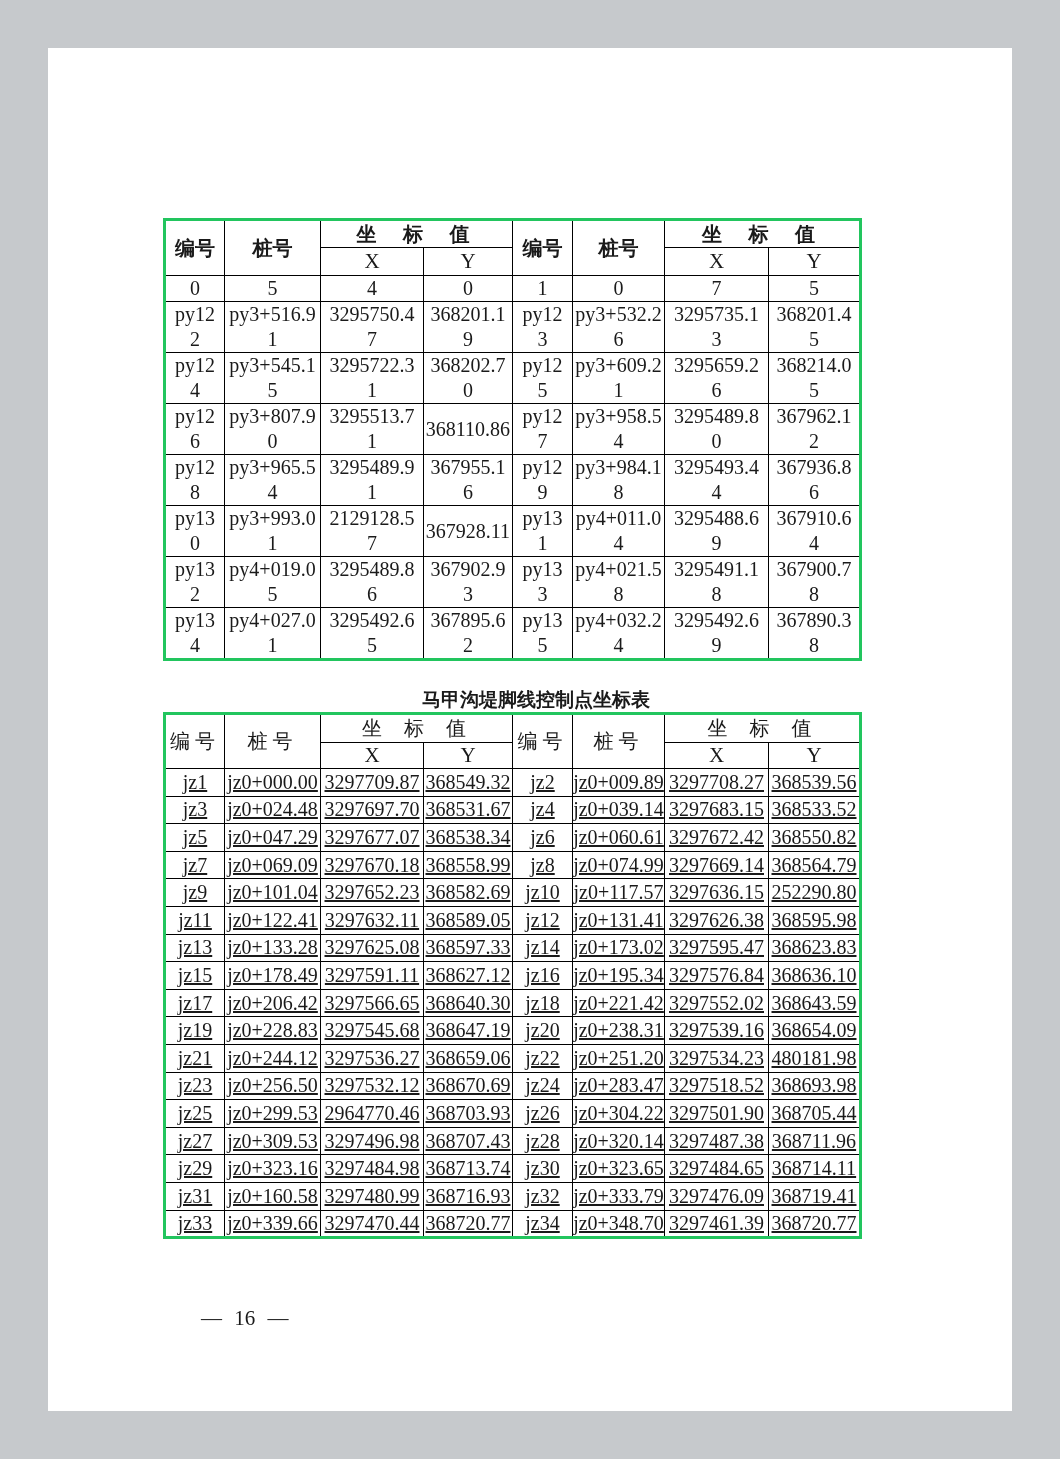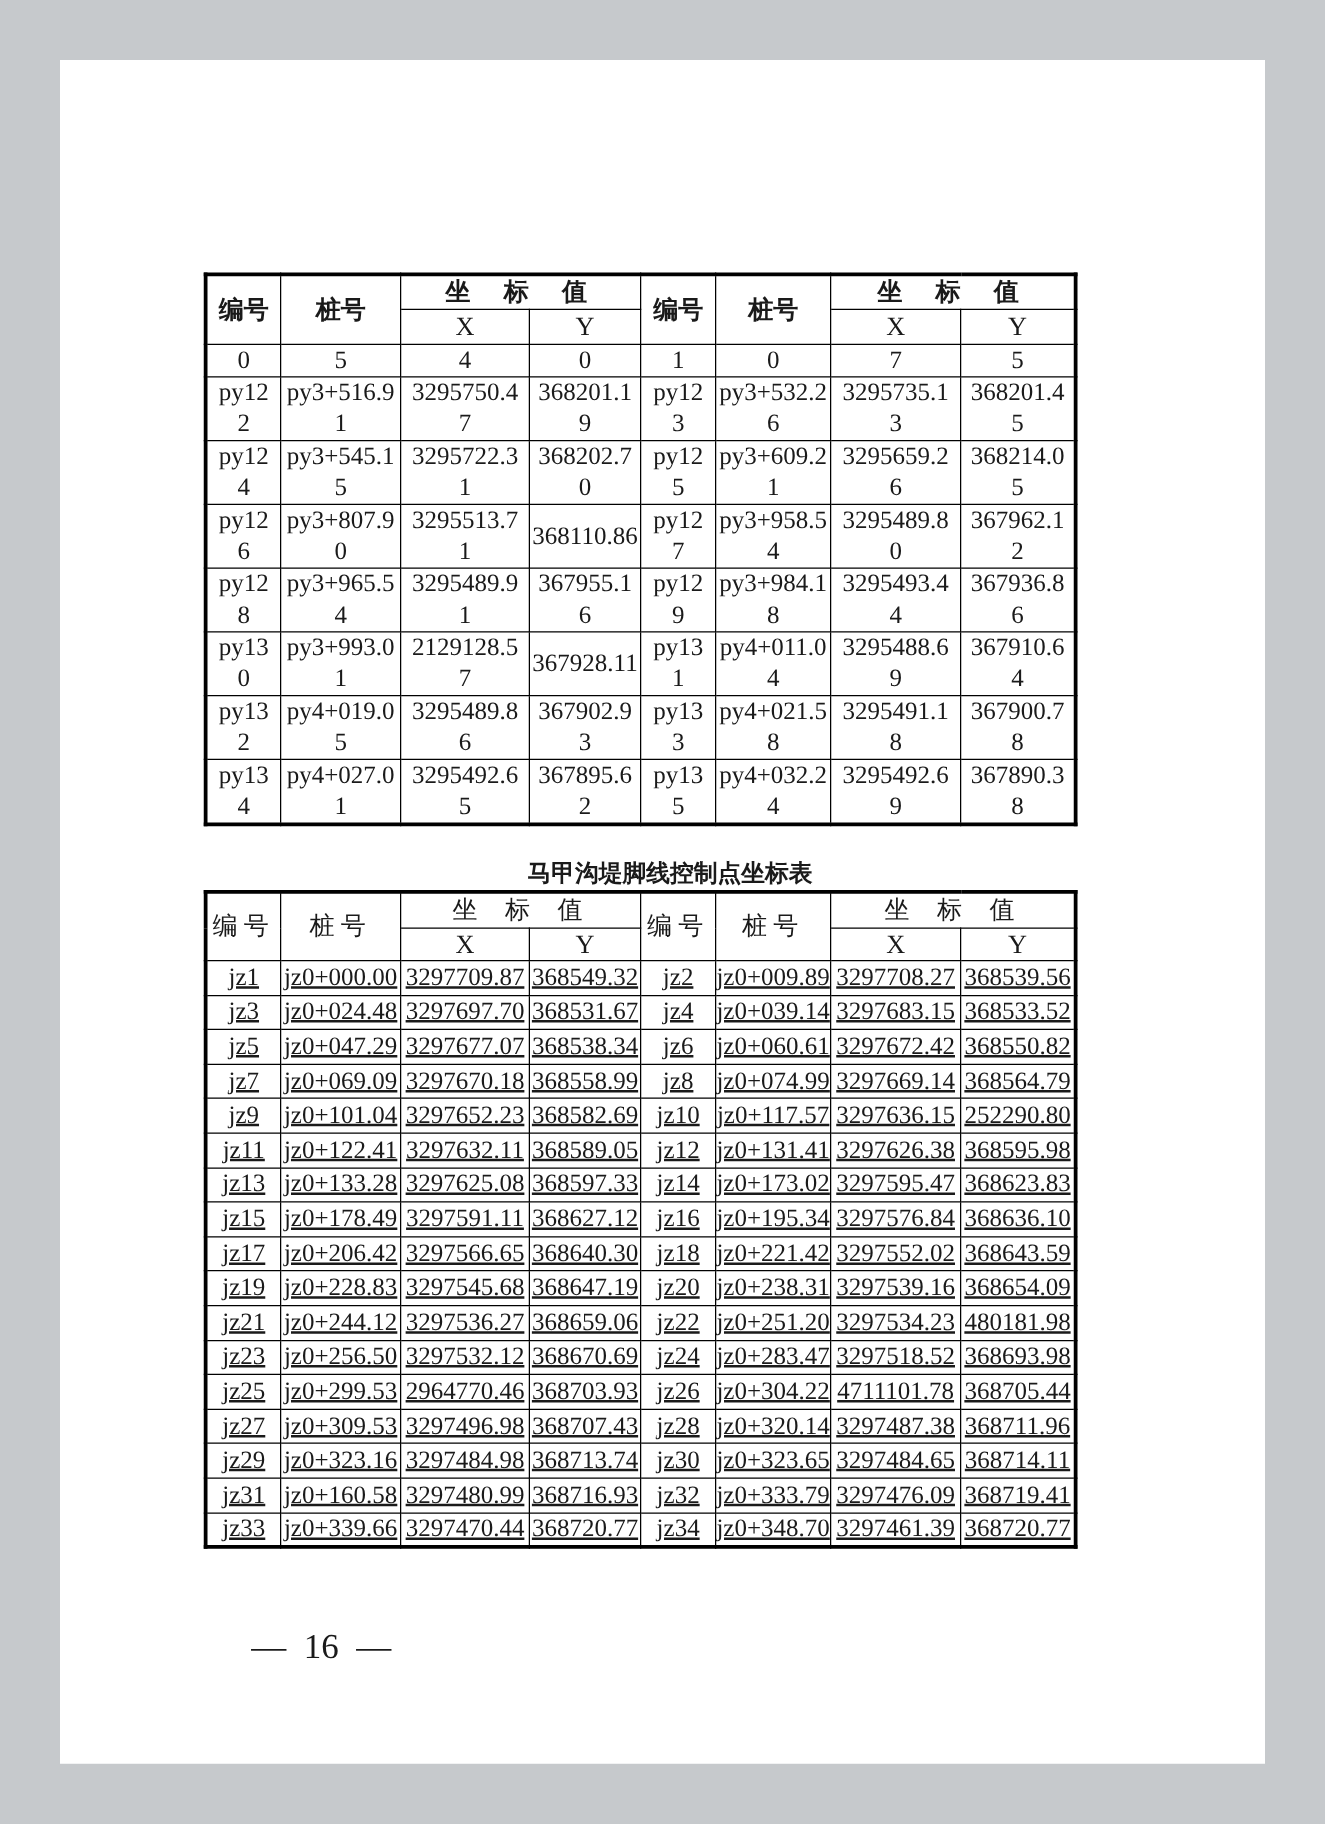--- a/index.html
+++ b/index.html
@@ -12,21 +12,21 @@
     overflow:hidden;
   }
   .page{
     position:absolute;left:48px;top:48px;
     width:964px;height:1363px;
     background:#ffffff;
   }
   table{
     border-collapse:collapse;
     table-layout:fixed;
-    border:3px solid #000000;
+    border:3px solid #22c55e;
     position:absolute;
   }
   .t1{left:115px;top:170px;width:699px;}
   .t2{left:115px;top:664px;width:699px;}
   th,td{
     border:1px solid #000;
     text-align:center;
     vertical-align:middle;
     padding:0;
     font-size:20px;
@@ -48,21 +48,21 @@
   th.coord{letter-spacing:7px;word-spacing:7px;white-space:pre;}
   th.xy{font-family:"Liberation Serif","DejaVu Serif",serif;font-weight:normal;font-size:21px;}
   .title2{
     position:absolute;left:374px;top:641px;
     font-family:"Liberation Sans","DejaVu Sans",sans-serif;
     font-weight:bold;font-size:19px;line-height:22px;
     white-space:nowrap;
   }
   .footer{
     position:absolute;left:153px;top:1258px;
-    font-size:28px;line-height:24px;
+    font-size:21px;line-height:24px;
     word-spacing:7px;white-space:pre;
   }
 </style>
 </head>
 <body>
 
 <div class="page">
 
   <table class="t1">
     <colgroup>
@@ -379,21 +379,21 @@
           <td>3297518.52</td>
           <td>368693.98</td>
         </tr>
         <tr>
           <td>jz25</td>
           <td>jz0+299.53</td>
           <td>2964770.46</td>
           <td>368703.93</td>
           <td>jz26</td>
           <td>jz0+304.22</td>
-          <td>4711101.78</td>
+          <td>3297501.90</td>
           <td>368705.44</td>
         </tr>
         <tr>
           <td>jz27</td>
           <td>jz0+309.53</td>
           <td>3297496.98</td>
           <td>368707.43</td>
           <td>jz28</td>
           <td>jz0+320.14</td>
           <td>3297487.38</td>

